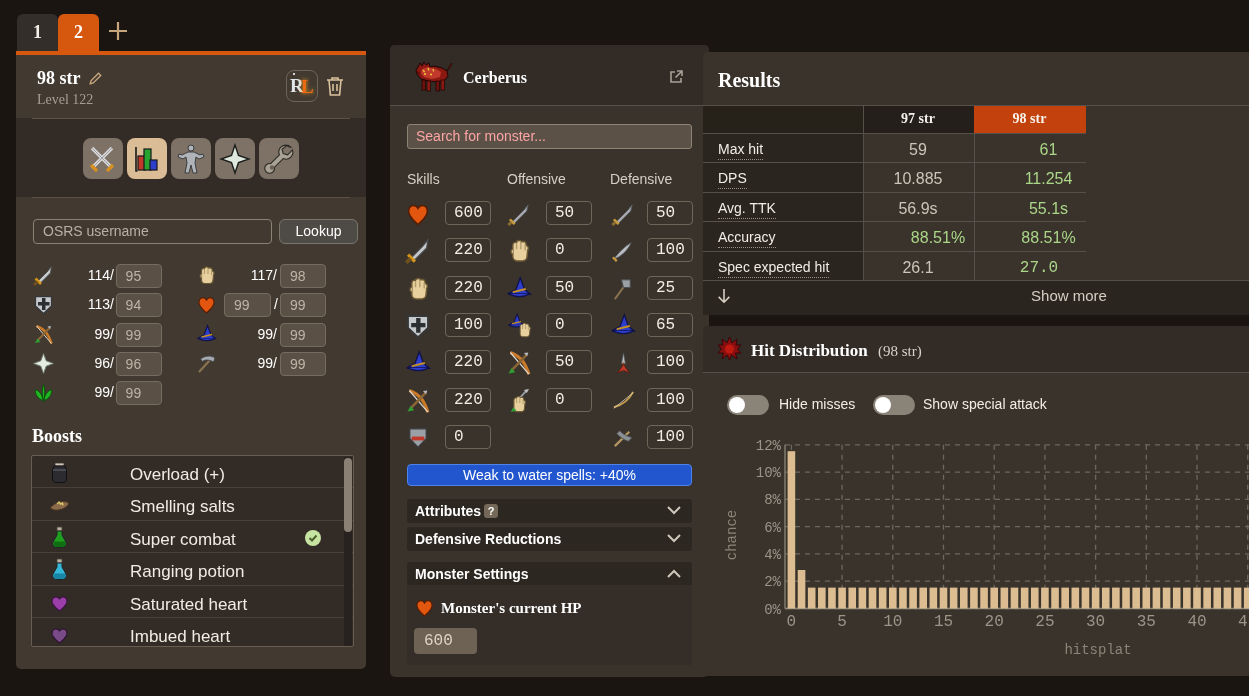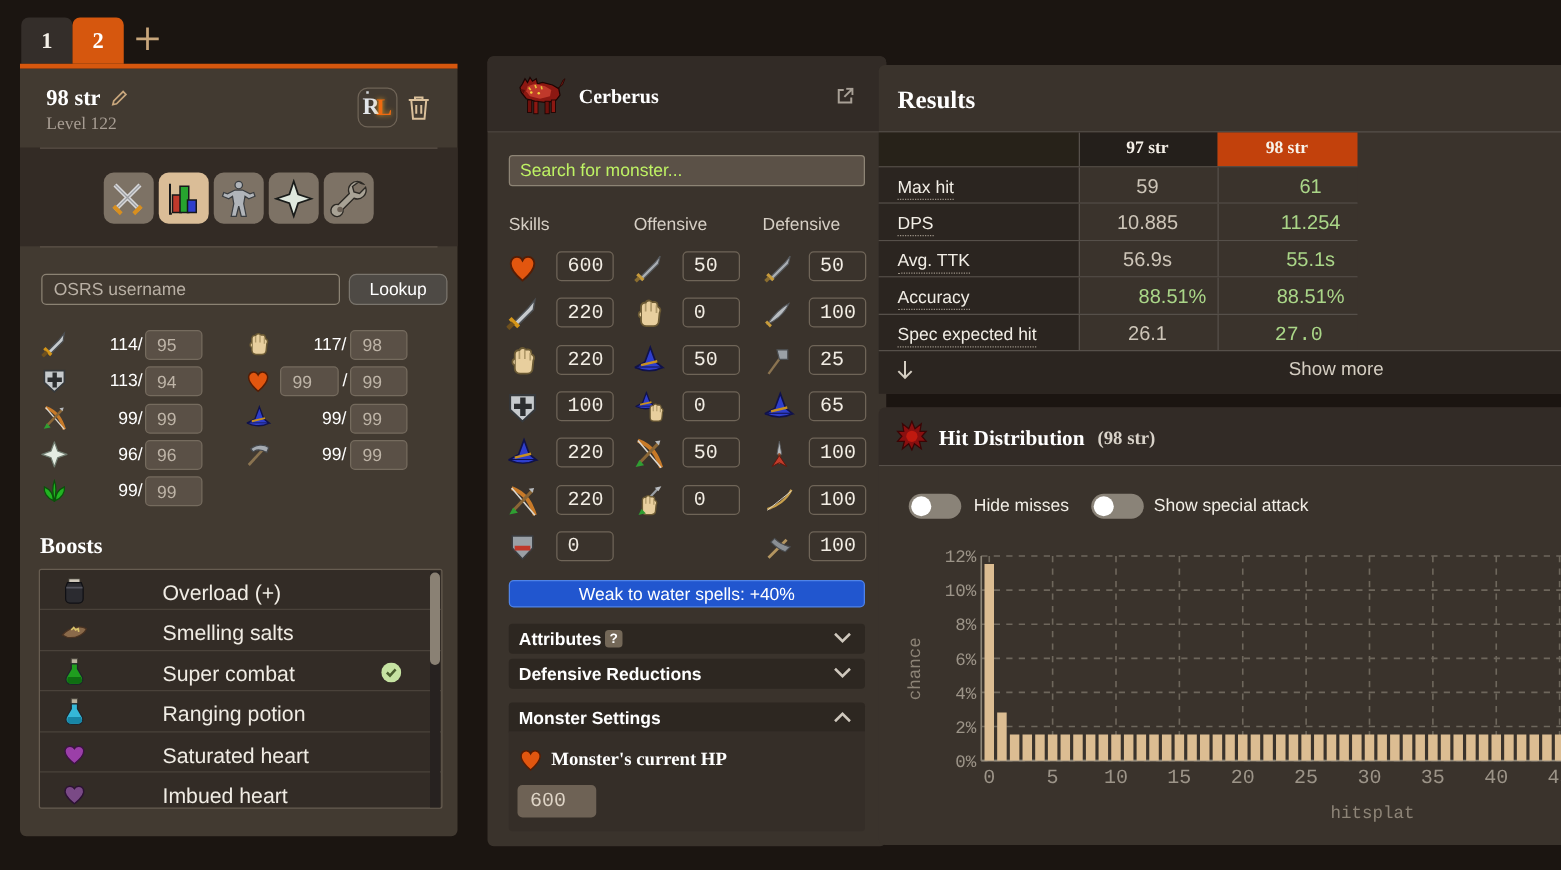--- a/index.html
+++ b/index.html
@@ -32,40 +32,40 @@
 #boostlist { position:absolute; left:15px; top:400px; width:323px; height:192px; background:#332c26; border:1px solid #675d51; border-radius:2px; overflow:hidden; }
 .boostrow { position:relative; height:32.4px; border-bottom:1px solid #4a423a; }
 .boost-ico { position:absolute; left:15px; top:4px; width:25px; height:25px; }
 .boost-txt { position:absolute; left:54px; top:9px; font-size:17px; color:#f0ece4;margin-left:44px; }
 #scrolltrack { position:absolute; right:1px; top:1px; width:8px; height:190px; background:#272220; }
 #scrollthumb { position:absolute; right:1px; top:2px; width:8px; height:74px; background:#8a8174; border-radius:4px; }
 
 #midpanel { position:absolute; left:374px; top:45px; width:319px; height:632px; background:#3a332c; border-radius:5px;margin-left:16px; }
 #mid-head { position:absolute; left:0; top:0; width:319px; height:61px; background:#322b26; border-bottom:1px solid #57504a; border-radius:5px 5px 0 0; }
 #mid-title { position:absolute; left:73px; top:24px; font-family:"Liberation Serif",serif; font-weight:bold; font-size:16px; color:#fff; }
-#search { position:absolute; left:17px; top:79px; width:285px; height:25px; background:#5b5147; border:1px solid #8d8475; border-radius:3px; color:#bef264; font-size:14px; line-height:23px; padding-left:8px; }
+#search { position:absolute; left:17px; top:79px; width:285px; height:25px; background:#5b5147; border:1px solid #8d8475; border-radius:3px; color:#fca5a5; font-size:14px; line-height:23px; padding-left:8px; }
 .colhead { position:absolute; top:126px; font-size:14px; color:#d6cfc5; }
 .m-ico { position:absolute; width:27px; height:27px; }
 .m-inp { position:absolute; width:46px; height:24px; border:1px solid #6f6558; border-radius:4px; color:#f2ede4; font-family:"Liberation Mono",monospace; font-size:16px; line-height:22px; padding-left:8px; }
 #banner { position:absolute; left:17px; top:419px; width:285px; height:22px; background:#2156cf; border:1px solid #4f83e8; border-radius:4px; color:#fff; font-size:14px; text-align:center; line-height:20px; }
 .collap { position:absolute; left:17px; width:285px; height:24px; background:#2d2721; border-radius:3px; color:#fff; font-weight:bold; font-size:14px; line-height:24px; padding-left:8px; }
 #ms-body { position:absolute; left:17px; top:540px; width:285px; height:80px; background:#352e28; border-radius:0 0 3px 3px; }
 
 #respanel { position:absolute; left:703px; top:52px; width:732px; height:263px; background:#3a332c; border-radius:5px 0 0 5px; }
 #res-title { position:absolute; left:15px; top:17px; font-family:"Liberation Serif",serif; font-weight:bold; font-size:20px; color:#fff; }
 #restable { position:absolute; left:0; top:52.8px; width:732px; }
 .trow { position:absolute; left:0; width:732px; border-top:1px solid #56504a; }
 .tcell { position:absolute; top:0; height:100%; }
 .rlabel { position:absolute; left:15px; top:7px; font-size:14px; color:#f2eee6; border-bottom:1px dotted #9a9184; padding-bottom:2px; }
 .rval { position:absolute; top:0; width:110px; text-align:center; font-size:16px; }
 .grey { color:#cdc5b8; } .green { color:#aad688;margin-left:20px; }
 #hitpanel { position:absolute; left:703px; top:326px; width:732px; height:350px; background:#3a332c; border-radius:5px 0 0 5px; }
 #hit-head { position:absolute; left:0; top:0; width:732px; height:47px; background:#322b26; border-bottom:1px solid #57504a; border-radius:5px 0 0 0; }
 #hit-title { position:absolute; left:48px; top:15px; font-family:"Liberation Serif",serif; font-weight:bold; font-size:17px; color:#fff; }
-#hit-sub { position:absolute; left:175px; top:17px; font-family:"Liberation Serif",serif; font-weight:bold; font-size:15px; color:#d8d2c8; }
+#hit-sub { position:absolute; left:175px; top:17px; font-family:"Liberation Serif",serif; font-weight:normal; font-size:15px; color:#d8d2c8; }
 .toggle { position:absolute; width:42px; height:20px; background:#8a8378; border-radius:10px; }
 .knob { position:absolute; left:2px; top:2px; width:16px; height:16px; background:#fff; border-radius:8px; }
 .toglabel { position:absolute; font-size:14px; color:#f2eee6; }
 </style>
 </head>
 <body>
 
 <div id="tabbar">
   <div class="tab" id="tab1">1</div>
   <div class="tab" id="tab2">2</div>

